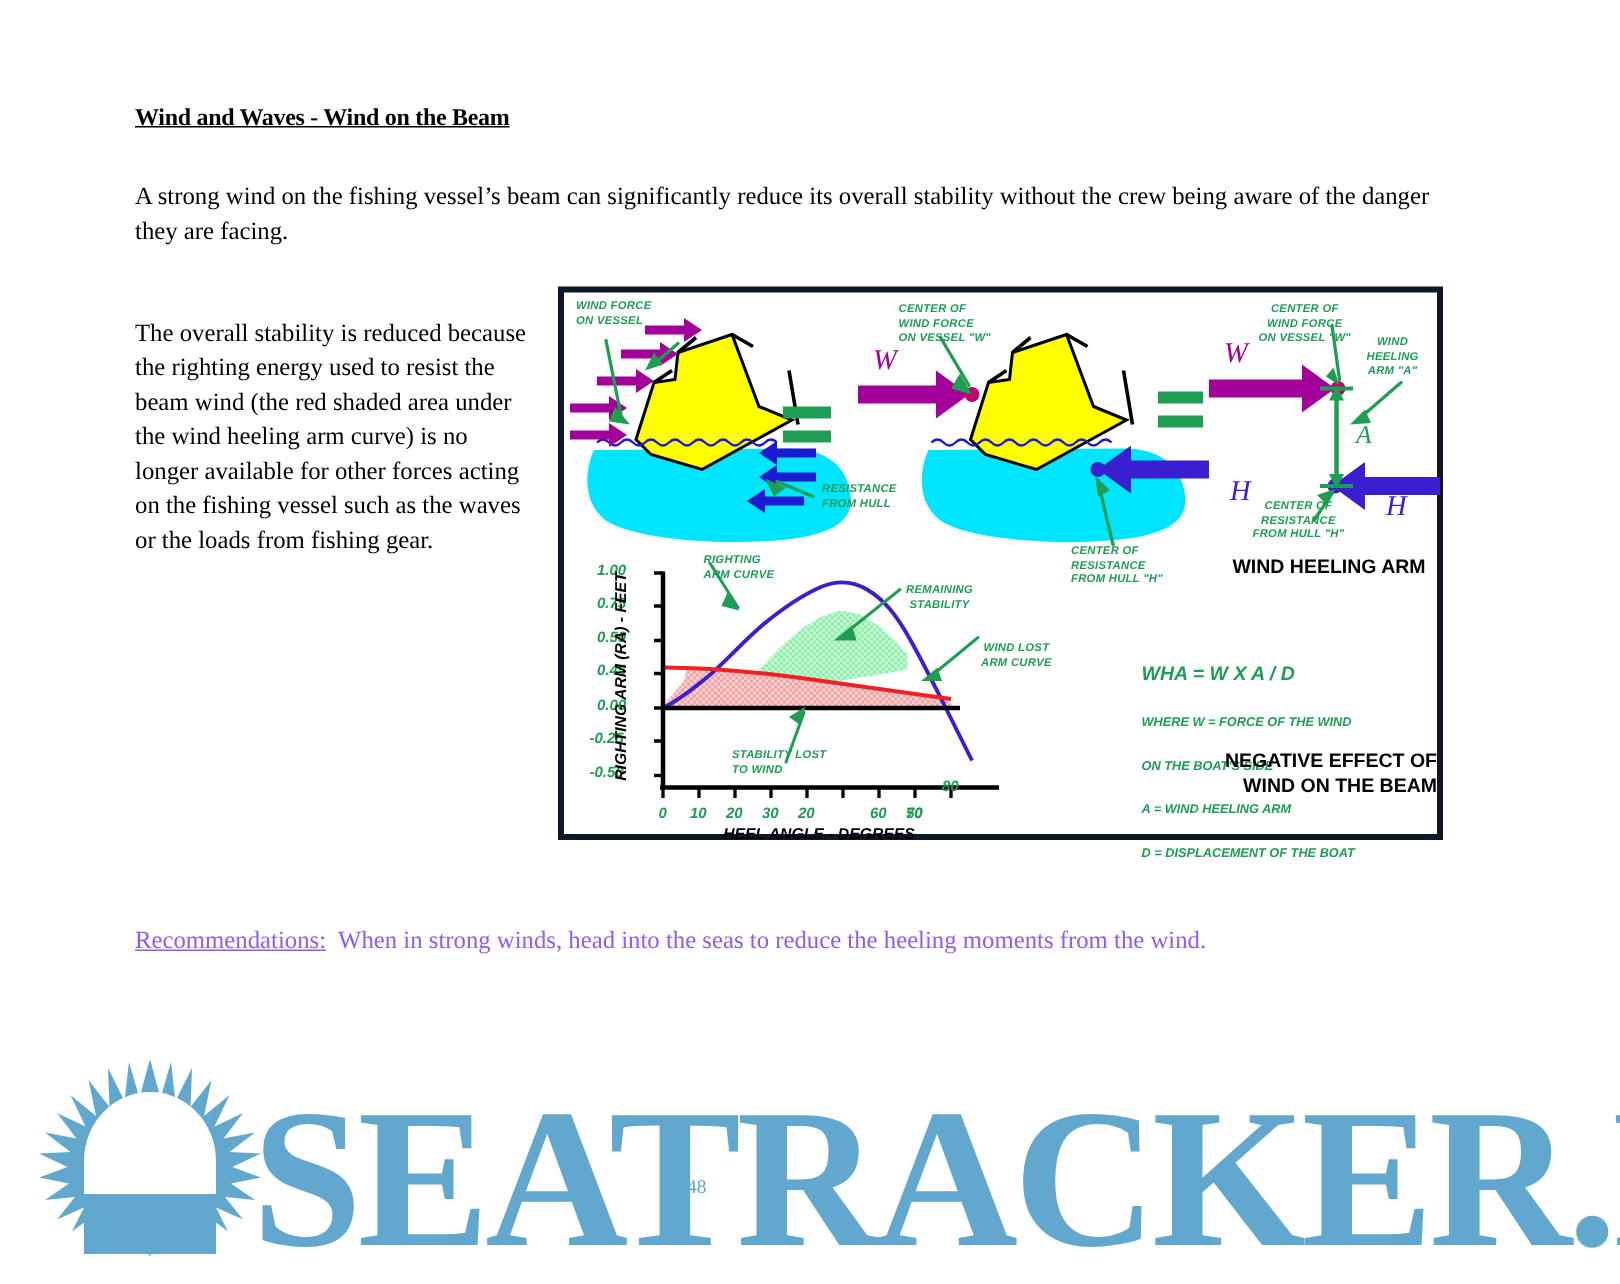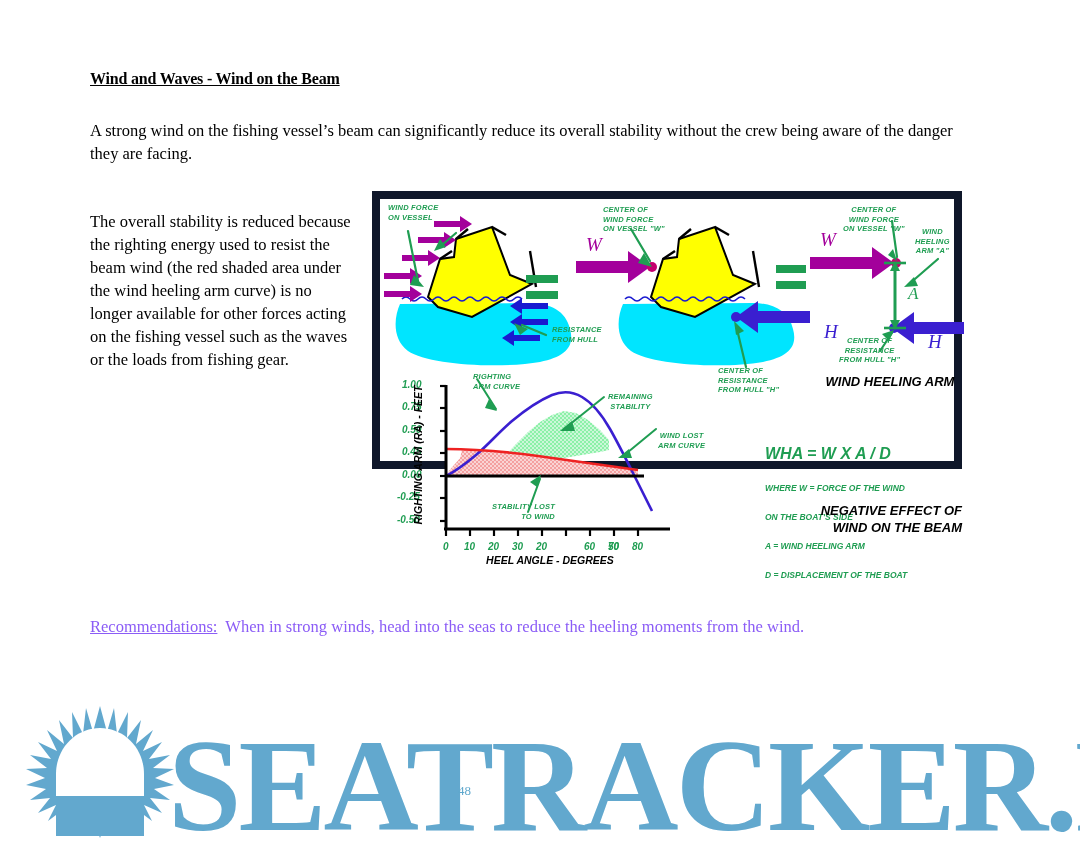--- a/index.html
+++ b/index.html
@@ -26,43 +26,43 @@
     font-size:16.5px;line-height:23px;color:#000;
   }
   .recommend{
     position:absolute;left:90px;top:615px;width:890px;
     font-size:16.5px;line-height:23px;color:#8b5cf6;
   }
   .recommend .rec-label{text-decoration:underline;}
 
   
   .figure{
-    position:absolute;left:372px;top:191px;width:590px;height:278px;
-    border:8px solid #0f172a;background:#ffffff;box-sizing:border-box;
+    position:absolute;left:372px;top:191px;width:590px;height:369px;
+    border:4px solid #0f172a;background:#ffffff;box-sizing:border-box;
   }
   .fig-inner{position:absolute;inset:0;}
 
   .glabel{
     position:absolute;color:#1f9d52;
     font-family:"Liberation Sans", sans-serif;
     font-style:italic;font-weight:bold;font-size:7.5px;
     line-height:9.5px;letter-spacing:0.2px;white-space:pre-line;
   }
   .blacklabel{
     position:absolute;color:#000;
     font-family:"Liberation Sans", sans-serif;
-    font-style:italic;font-weight:bold;font-size:13px;
+    font-weight:bold;font-size:13px;
     line-height:17px;white-space:pre-line;text-align:center;
   }
   .formula{
     position:absolute;color:#1f9d52;
     font-family:"Liberation Sans", sans-serif;
     font-style:italic;font-weight:bold;white-space:pre-line;
   }
-  .formula .eq{font-size:16px;display:block;margin-bottom:2px;}
+  .formula .eq{font-size:13px;display:block;margin-bottom:2px;}
   .formula .ln{font-size:8.5px;line-height:11px;display:block;}
 
   .wletter{
     position:absolute;color:#a3009b;
     font-family:"Liberation Serif", serif;font-style:italic;
     font-size:19px;font-weight:normal;
   }
   .hletter{
     position:absolute;color:#3a1fd0;
     font-family:"Liberation Serif", serif;font-style:italic;
@@ -316,40 +316,40 @@
           <path d="M149,108 l4,-12 l-11,7 z" stroke="none"></path>
         </g>
       </svg>
 
       <div class="glabel" style="left:93px;top:173px;text-align:left;">RIGHTING
 ARM CURVE</div>
       <div class="glabel" style="left:228px;top:193px;text-align:center;">REMAINING
 STABILITY</div>
       <div class="glabel" style="left:278px;top:232px;text-align:center;">WIND LOST
 ARM CURVE</div>
-      <div class="glabel" style="left:112px;top:303px;text-align:right;">STABILITY LOST
+      <div class="glabel" style="left:112px;top:303px;text-align:left;">STABILITY LOST
 TO WIND</div>
 
       <div class="tick-lbl" style="left:22px;top:180px;">1.00</div>
       <div class="tick-lbl" style="left:22px;top:202px;">0.75</div>
       <div class="tick-lbl" style="left:22px;top:225px;">0.50</div>
       <div class="tick-lbl" style="left:22px;top:247px;">0.45</div>
       <div class="tick-lbl" style="left:22px;top:270px;">0.00</div>
       <div class="tick-lbl" style="left:17px;top:292px;">-0.25</div>
       <div class="tick-lbl" style="left:17px;top:315px;">-0.50</div>
 
       <div class="tick-lbl" style="left:63px;top:342px;">0</div>
       <div class="tick-lbl" style="left:84px;top:342px;">10</div>
       <div class="tick-lbl" style="left:108px;top:342px;">20</div>
       <div class="tick-lbl" style="left:132px;top:342px;">30</div>
       <div class="tick-lbl" style="left:156px;top:342px;">20</div>
       <div class="tick-lbl" style="left:180px;top:342px;margin-left:48px;">50</div>
       <div class="tick-lbl" style="left:204px;top:342px;">60</div>
       <div class="tick-lbl" style="left:228px;top:342px;">70</div>
-      <div class="tick-lbl" style="left:252px;top:342px;font-style:italic;">80</div>
+      <div class="tick-lbl" style="left:252px;top:324px;font-style:italic;">80</div>
 
       <div class="axis-title" style="left:-42px;top:250px;width:160px;text-align:center;transform:rotate(-90deg);">RIGHTING ARM (RA) - FEET</div>
       <div class="axis-title" style="left:60px;top:355px;width:220px;text-align:center;">HEEL ANGLE - DEGREES</div>
 
     </div>
   </div>
 
   <div class="watermark">
     <svg width="1080" height="166" viewBox="0 0 1080 166">
       <g fill="#62a8ce">

